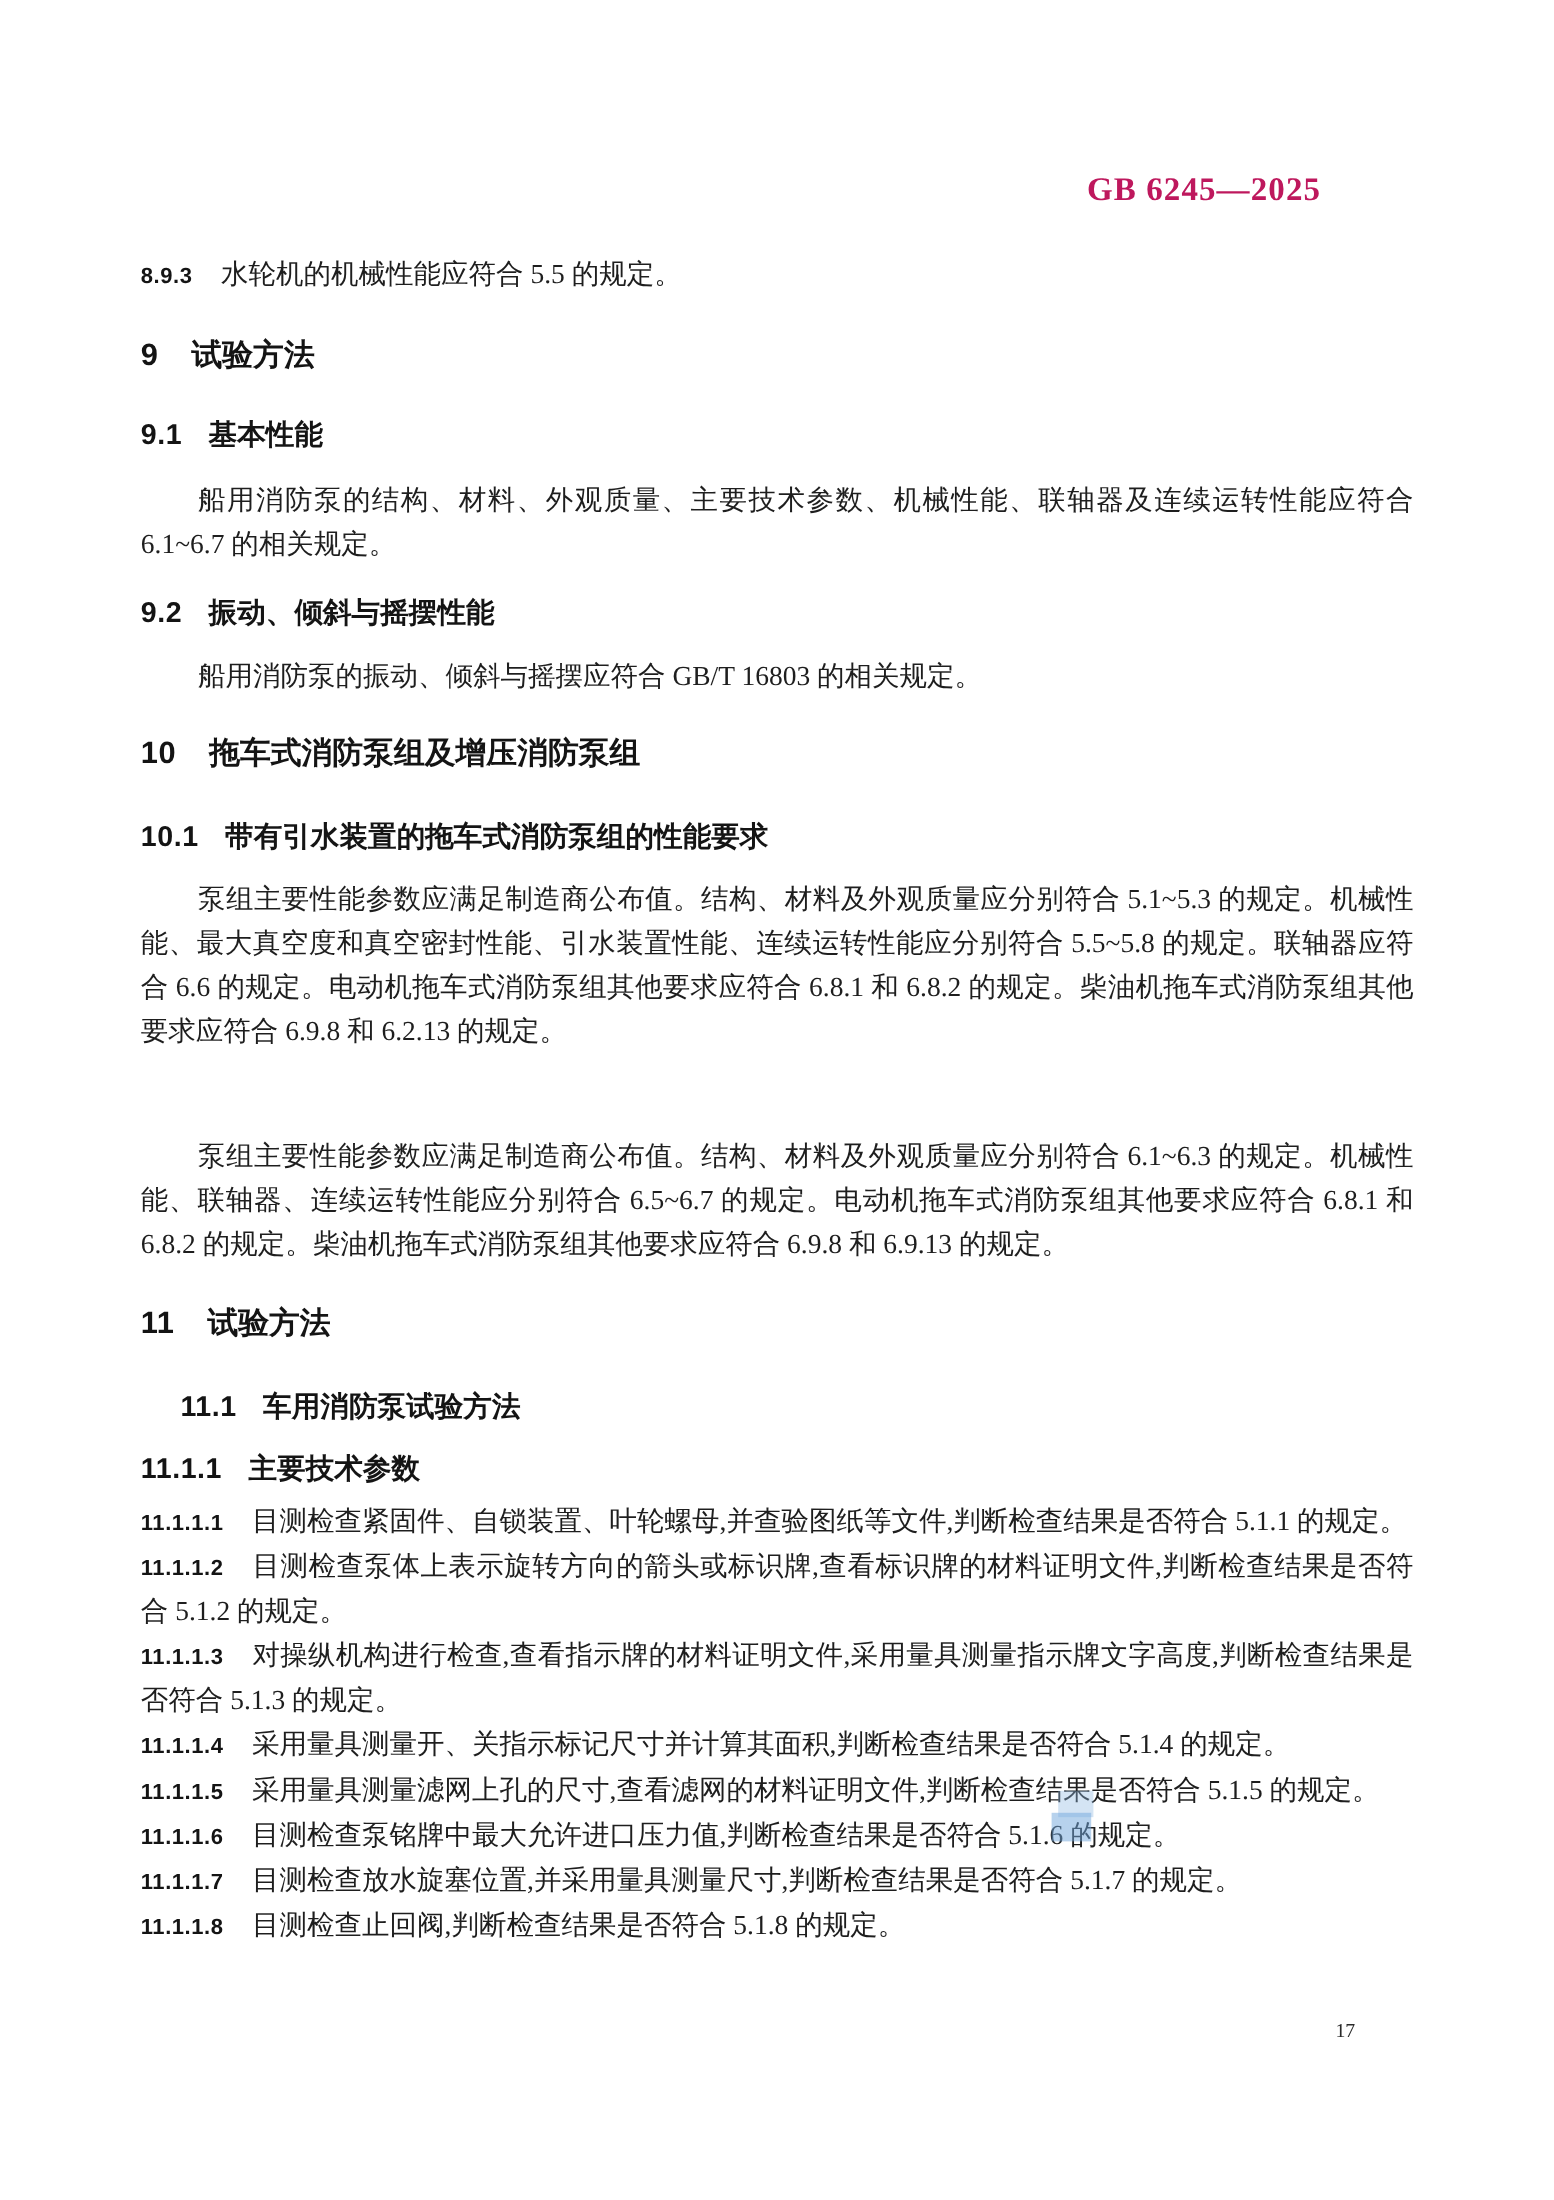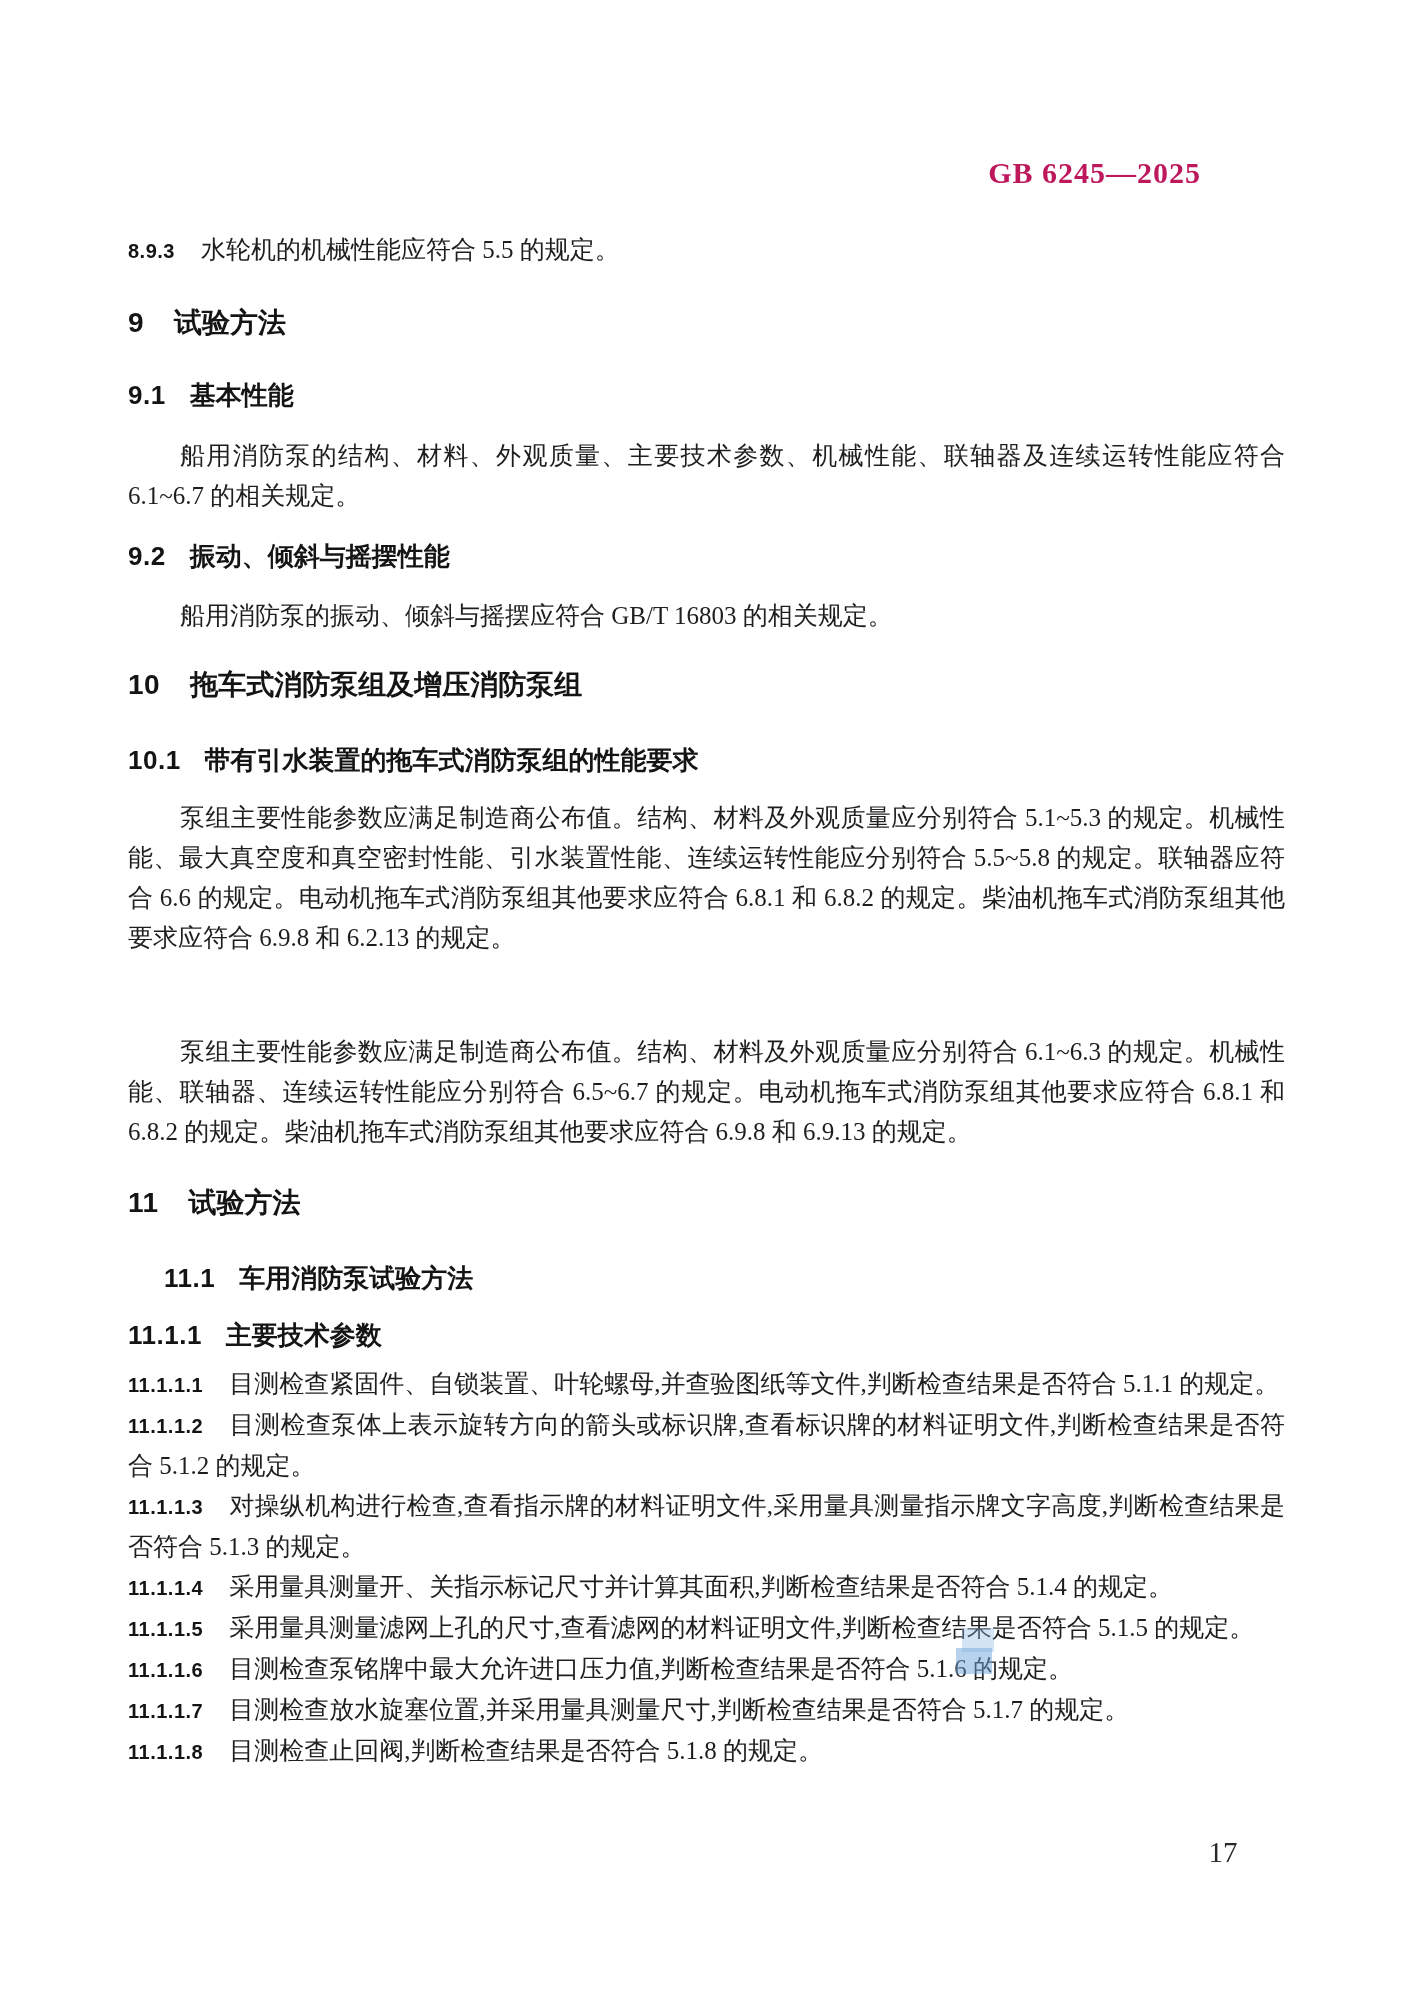--- a/index.html
+++ b/index.html
@@ -56,21 +56,21 @@
   .pos-h102{top:972px;}
   .pos-p102{top:1032px;}
   .pos-h11{top:1183px;}
   .pos-h111{top:1258px;margin-left:36px;}
   .pos-h1111{top:1315px;}
   .pos-items{top:1364px;}
   .items p{margin:0;}
   
   .page-number{
     position:absolute;top:1836px;left:1198px;width:50px;
-    font-size:29px;color:#2a2a2a;text-align:center;
+    font-size:18px;color:#2a2a2a;text-align:center;
   }
   
   .watermark{position:absolute;pointer-events:none;}
   .wm-a{left:962px;top:1628px;width:32px;height:24px;background:rgba(142,184,226,0.38);}
   .wm-b{left:956px;top:1648px;width:36px;height:26px;background:rgba(112,166,220,0.50);}
 </style>
 </head>
 <body>
 
 <div class="page">

